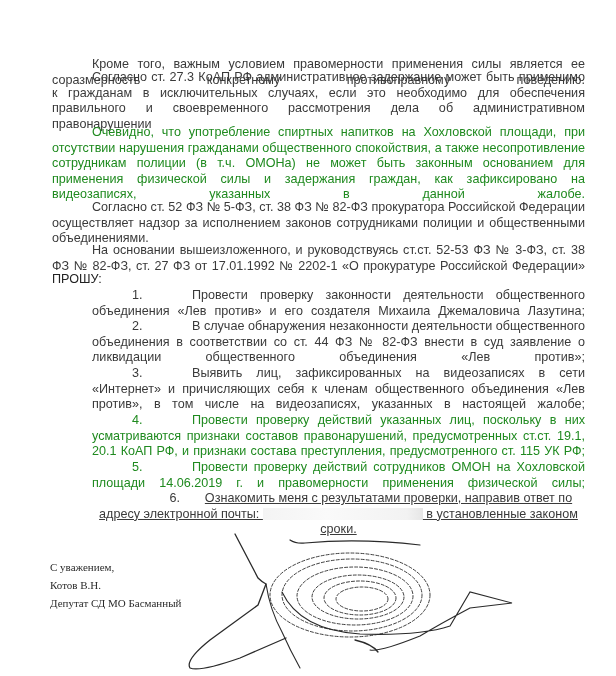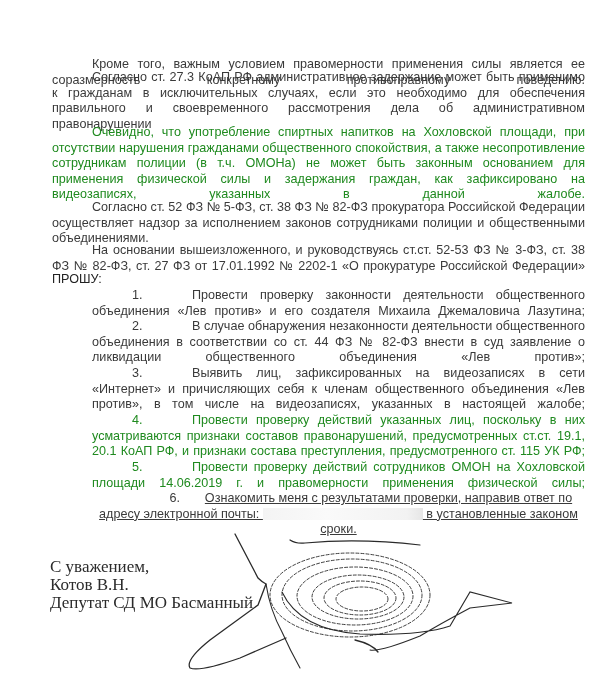--- a/index.html
+++ b/index.html
@@ -9,21 +9,21 @@
     .p { position: absolute; left: 52px; width: 533px; line-height: 15.5px; margin: 0; }
     .ind { text-indent: 40px; }
     .j { text-align: justify; text-align-last: justify; }
     .green { color: #1f8a1f; }
     .bold { font-weight: normal; }
     .center { text-align: left; }
     .li { position: absolute; left: 92px; width: 493px; line-height: 15.5px; margin: 0; }
     .redact { display: inline-block; width: 160px; height: 12px; vertical-align: middle;
               background: linear-gradient(90deg, #f4f4f4, #fafafa 40%, #f2f2f2 90%, #e6e6e6); }
     .sig-text { position: absolute; left: 50px; top: 558px; font-family: "Liberation Serif", serif;
-                font-size: 17px; line-height: 18px; color: #2b2b2b; }
+                font-size: 11px; line-height: 18px; color: #2b2b2b; }
     .sig-svg { position: absolute; left: 0; top: 500px; width: 616px; height: 176px; }
   </style>
 </head>
 <body>
 
 <div class="page">
 
   <p class="p ind j" style="top:12px;margin-top:45px;">Кроме того, важным условием правомерности применения силы является ее соразмерность конкретному противоправному поведению.</p>
 
   <p class="p ind j" style="top:70px;"><span>Согласно ст. 27.3 КоАП РФ административное задержание может быть применимо к гражданам </span><span class="bold">в исключительных случаях</span><span>, если это необходимо для обеспечения правильного и своевременного рассмотрения дела об административном правонарушении</span></p>

